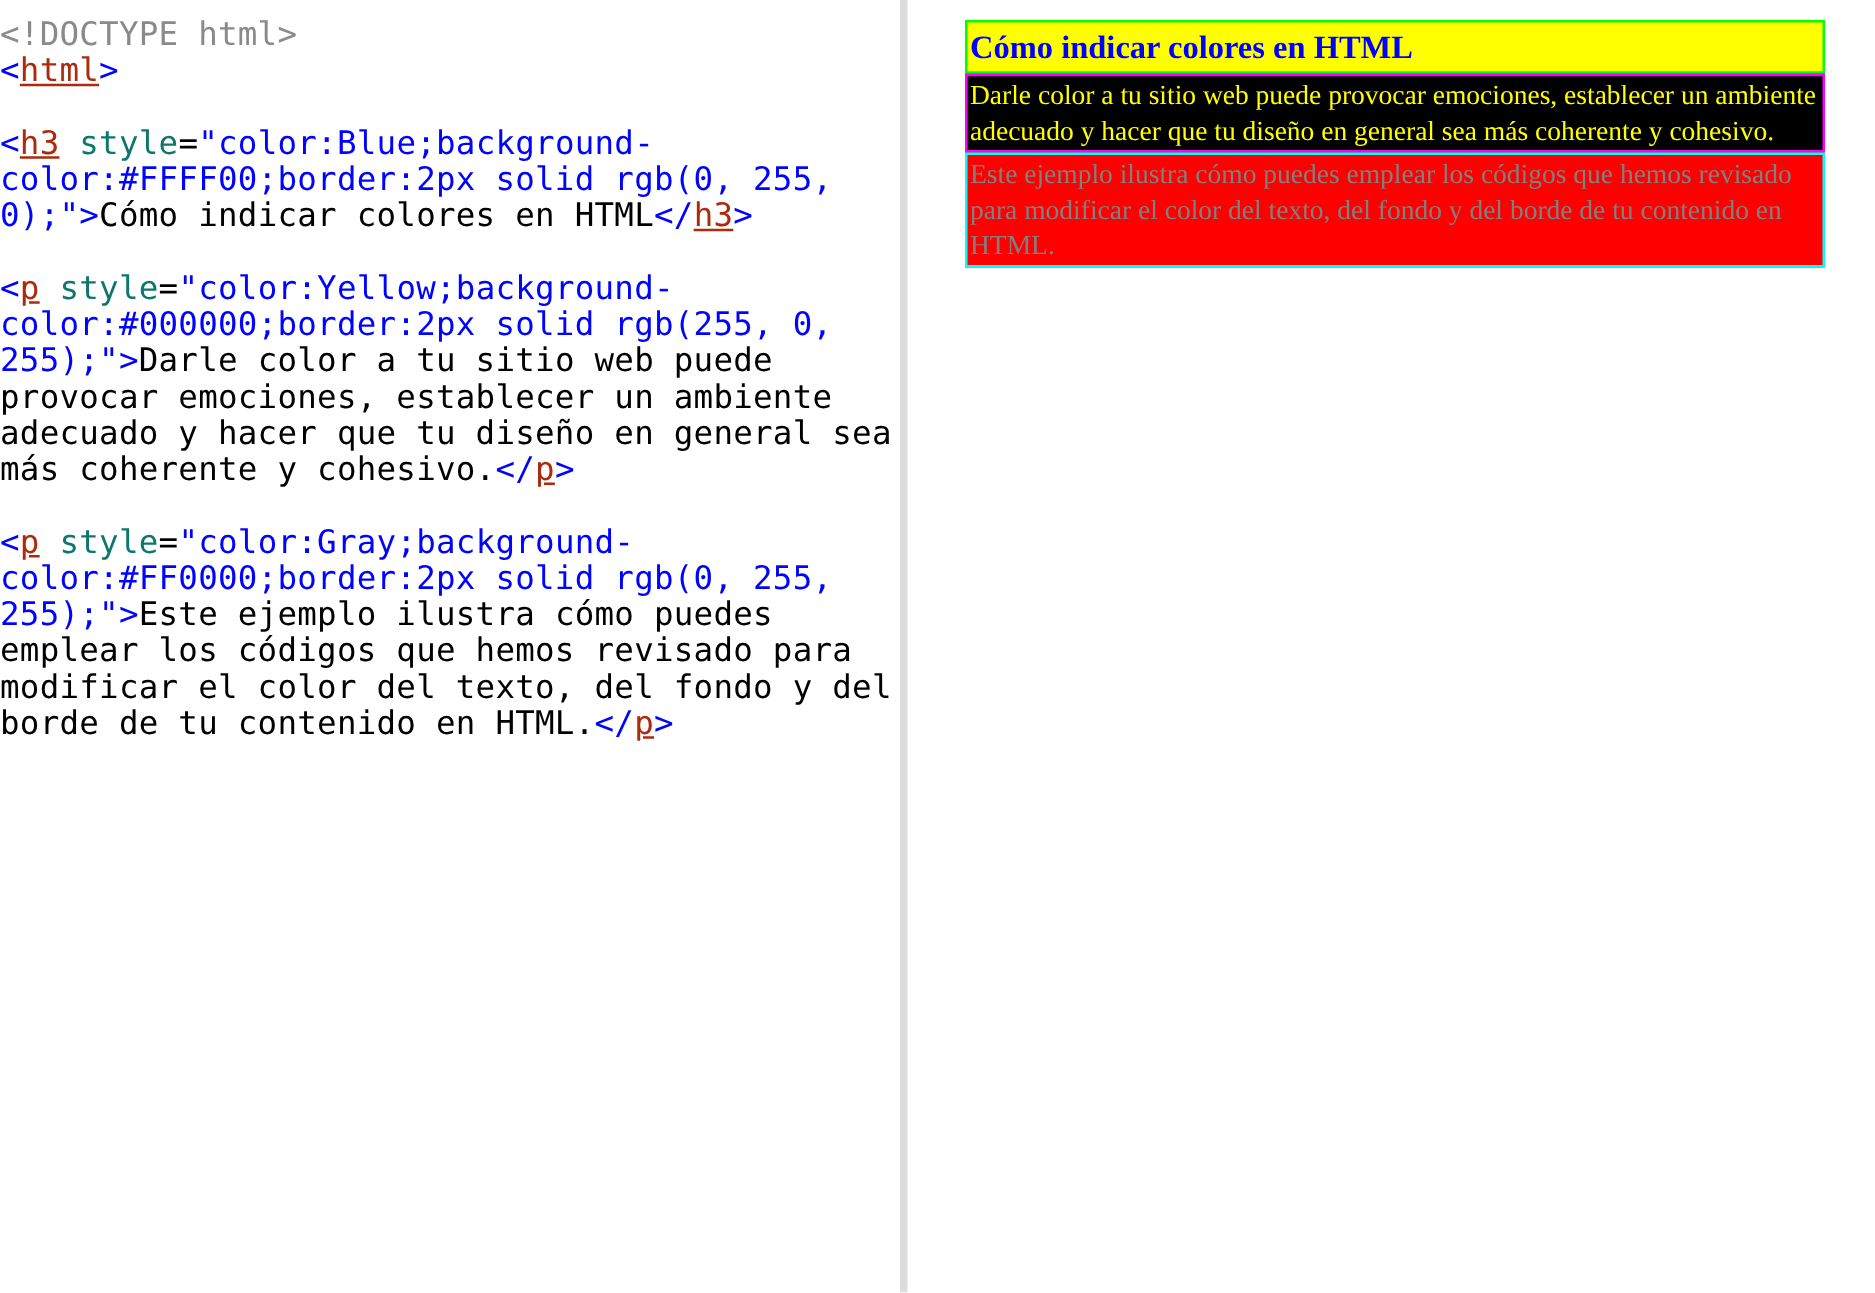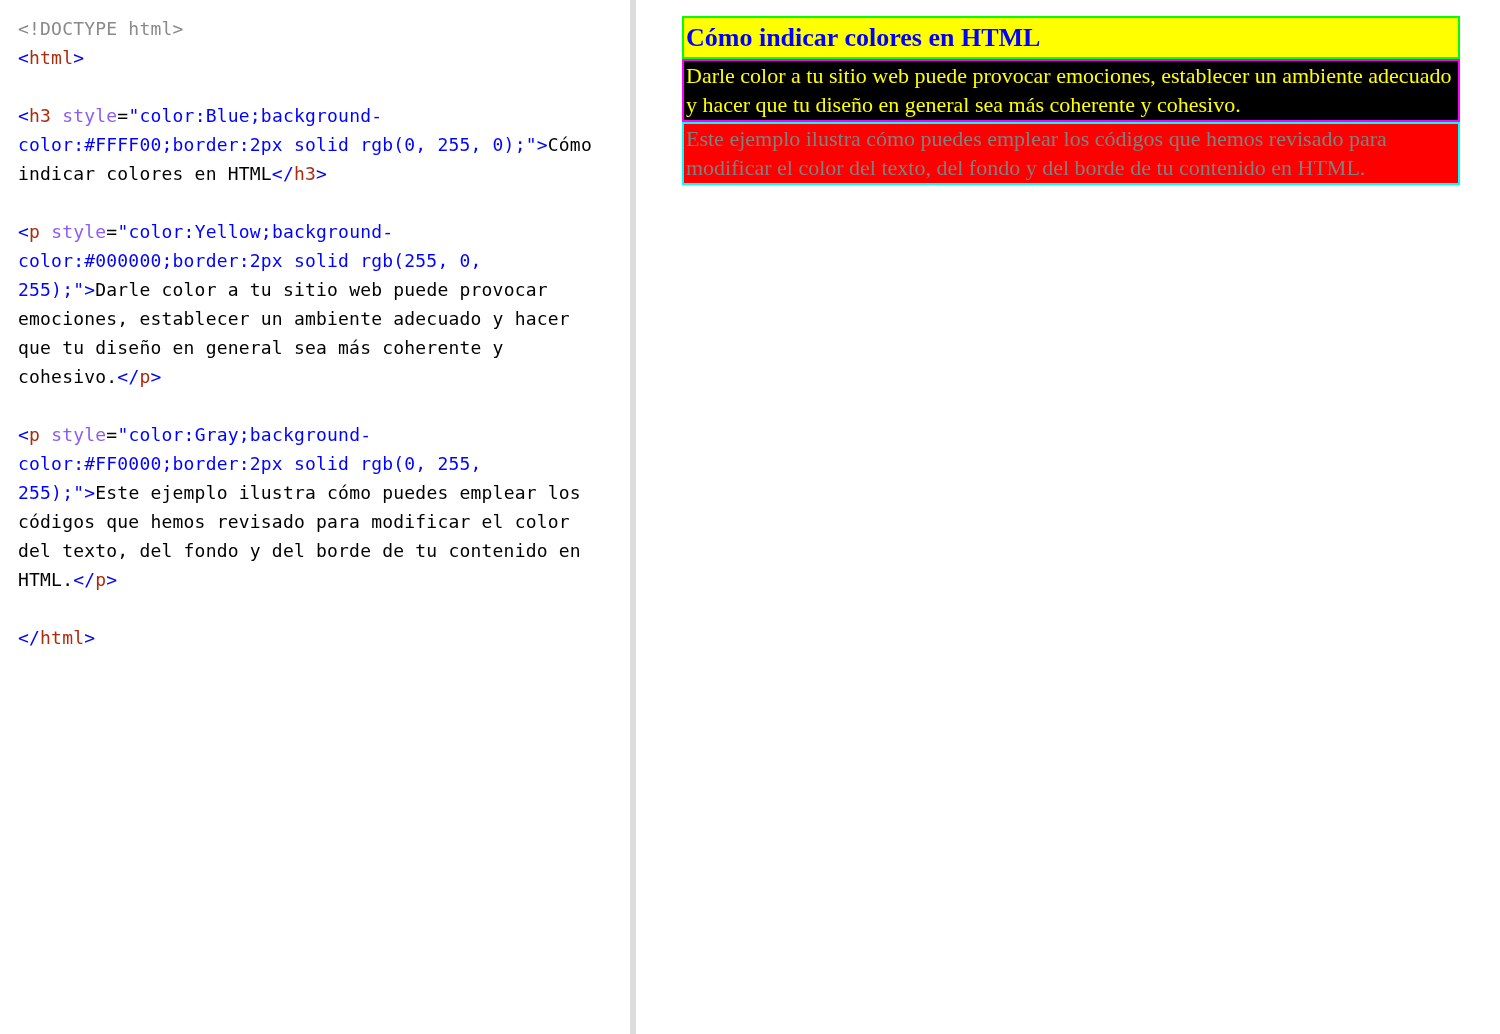--- a/index.html
+++ b/index.html
@@ -5,23 +5,23 @@
   * { box-sizing: border-box; }
   html, body { margin:0; padding:0; height:100%; }
   body {
     display:flex;
     width:1500px;
     height:1034px;
     background:#ffffff;
     font-family: "Menlo", "Consolas", monospace;
   }
   .pane-left {
-    width: 630px;
-    padding: 14px 18px;
-    font-size: 18px;
+    width: 720px;
+    padding: 14px 0;
+    font-size: 26px;
     line-height: 29px;
     color:#000;
     white-space: normal;
     word-break: break-word;
     overflow-wrap: anywhere;
     letter-spacing: 0.2px;
   }
   .divider {
     width:6px;
     background:#dcdcdc;
@@ -45,22 +45,22 @@
     font-size: 22px;
     padding: 1px 2px;
     line-height: 1.3;
     margin-bottom: 26px;
   }
 
   
   .plain  { color:#000; }
   .gray   { color: #8a8a8a; }
   .tag    { color:#0003ff; }
-  .name   { color:#ad2a0c; }
-  .attr   { color:#8b5cf6;margin-top:32px; }
+  .name   { color:#ad2a0c;text-decoration:underline; }
+  .attr   { color:#0f766e;margin-top:32px; }
   .string { color:#0003ff; }
   .line   { display:block; }
   .blank  { display:block; height:29px; }
 </style>
 </head>
 <body>
 
 <div class="pane-left">
 
   <span class="line gray">&lt;!DOCTYPE html&gt;</span>
@@ -76,21 +76,20 @@
 
   <span class="line"><span class="tag">&lt;</span><span class="name">p</span><span class="plain"> </span><span class="attr">style</span><span class="plain">=</span><span class="string">"color:Yellow;background-color:#000000;border:2px solid rgb(255, 0, 255);"</span><span class="tag">&gt;</span><span class="plain">Darle color a tu sitio web puede provocar emociones, establecer un ambiente adecuado y hacer que tu diseño en general sea más coherente y cohesivo.</span><span class="tag">&lt;/</span><span class="name">p</span><span class="tag">&gt;</span></span>
 
   <span class="blank"></span>
 
   <span class="line"><span class="tag">&lt;</span><span class="name">p</span><span class="plain"> </span><span class="attr">style</span><span class="plain">=</span><span class="string">"color:Gray;background-color:#FF0000;border:2px solid rgb(0, 255, 255);"</span><span class="tag">&gt;</span><span class="plain">Este ejemplo ilustra cómo puedes emplear los códigos que hemos revisado para modificar el color del texto, del fondo y del borde de tu contenido en HTML.</span><span class="tag">&lt;/</span><span class="name">p</span><span class="tag">&gt;</span></span>
 
   <span class="blank"></span>
 
 
-  <span class="line"><span class="tag">&lt;/</span><span class="name">html</span><span class="tag">&gt;</span></span>
 
 </div>
 
 <div class="divider"></div>
 
 <div class="pane-right">
 
   <h3 class="render-h3" style="color: blue; background-color: rgb(255, 255, 0); border: 2px solid rgb(0, 255, 0);">Cómo indicar colores en HTML</h3>
 
   <p class="render-p" style="color: yellow; background-color: rgb(0, 0, 0); border: 2px solid rgb(255, 0, 255);">Darle color a tu sitio web puede provocar emociones, establecer un ambiente adecuado y hacer que tu diseño en general sea más coherente y cohesivo.</p>

